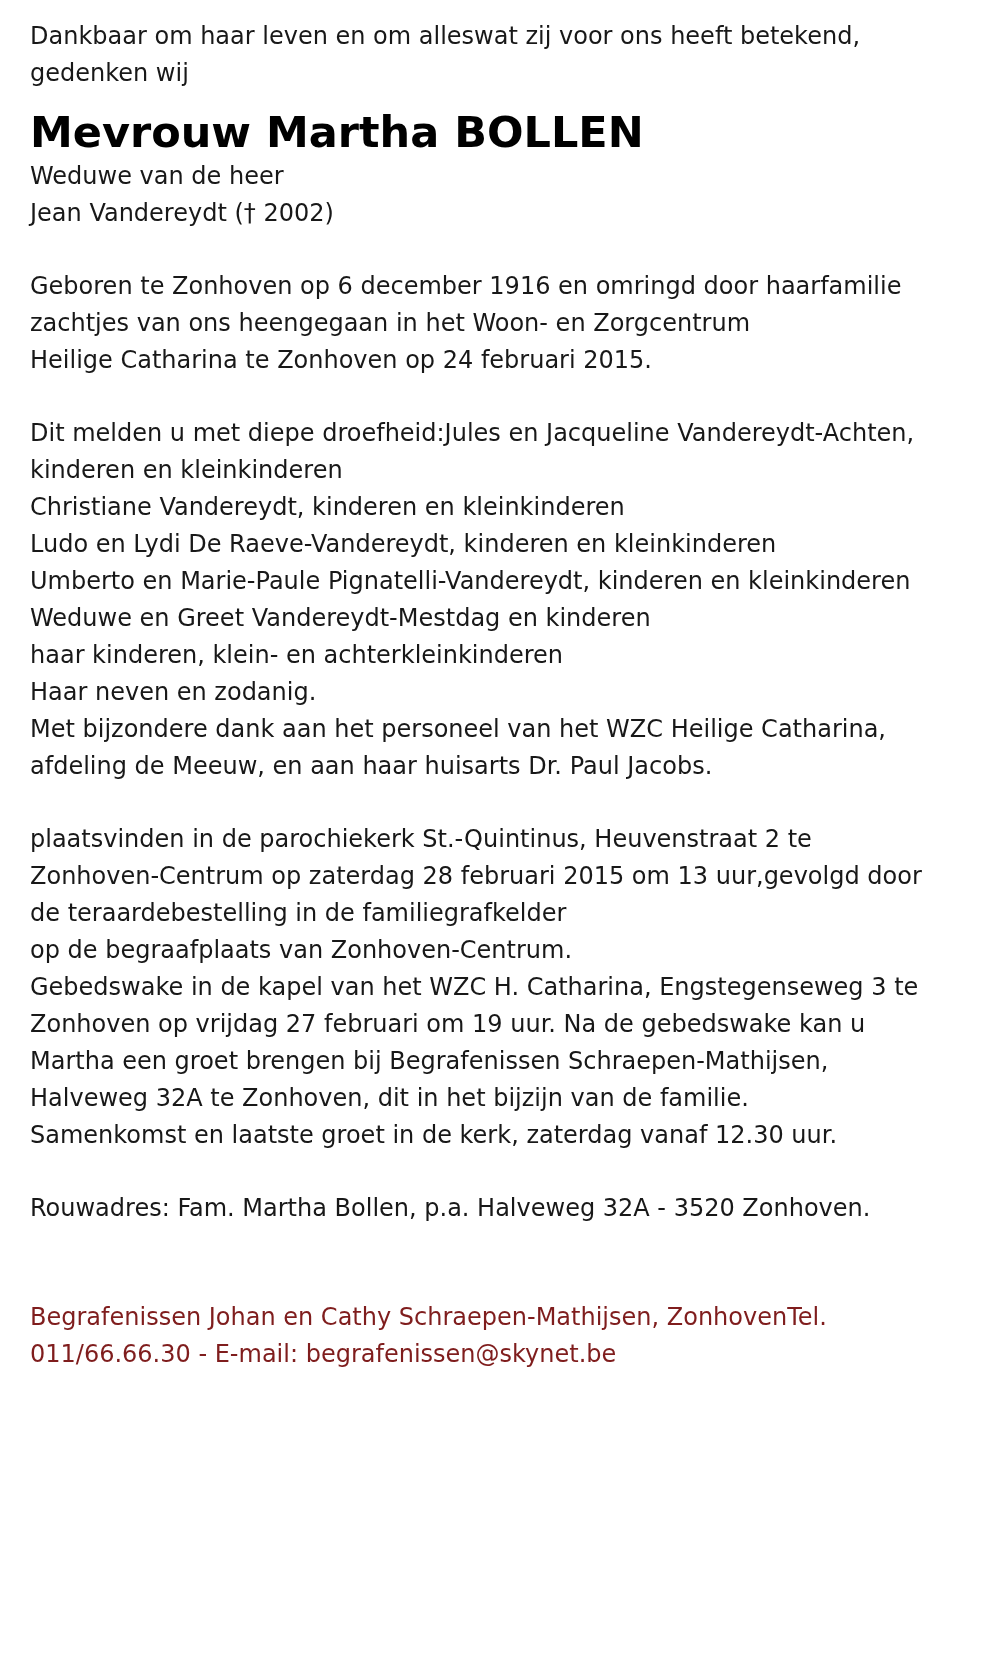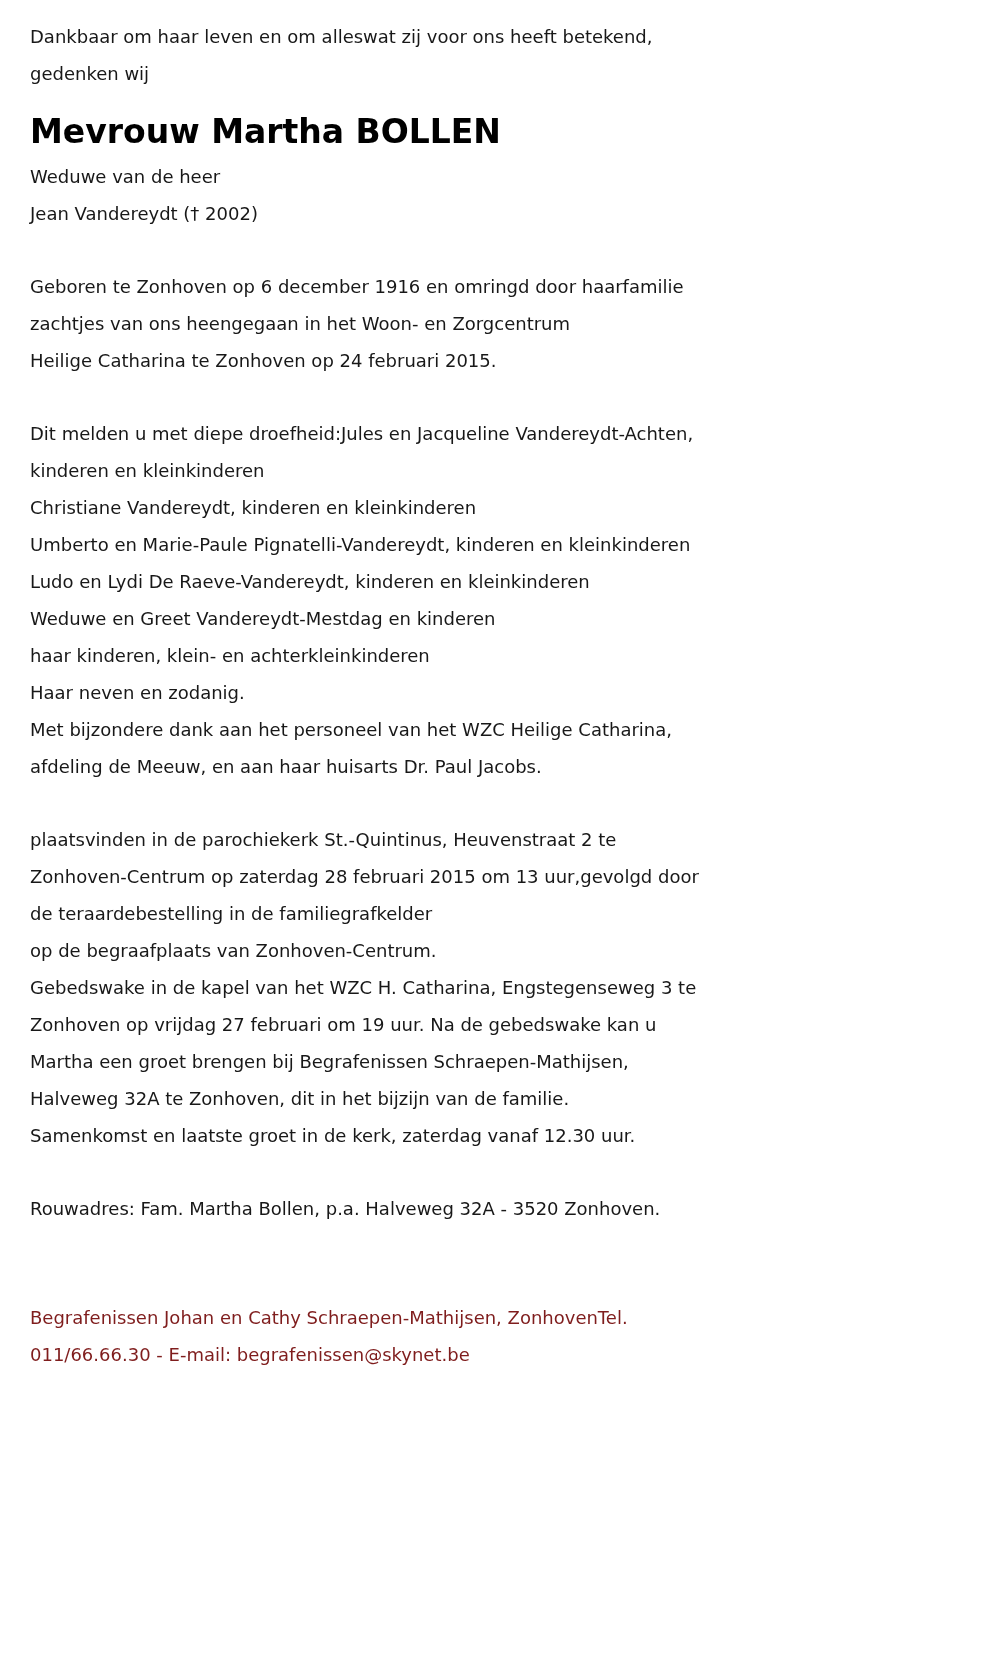--- a/index.html
+++ b/index.html
@@ -13,27 +13,27 @@
     font-family: "DejaVu Sans", sans-serif;
     color: #1a1a1a;
   }
   .page {
     box-sizing: border-box;
     width: 1000px;
     min-height: 1670px;
     padding: 18px 30px 10px 30px;
   }
   .line {
-    font-size: 18px;
+    font-size: 24px;
     line-height: 37px;
     white-space: pre-wrap;
     color: #181818;
   }
   .name {
-    font-size: 33px;
+    font-size: 43px;
     line-height: 48px;
     font-weight: bold;
     color: #000000;
     margin-top: 16px;
     margin-bottom: 2px;
   }
   .gap {
     height: 36px;
   }
   .footer .line {
@@ -68,22 +68,22 @@
     <div class="line">zachtjes van ons heengegaan in het Woon- en Zorgcentrum</div>
     <div class="line">Heilige Catharina te Zonhoven op 24 februari 2015.</div>
   </div>
 
   <div class="gap"></div>
 
   <div class="block">
     <div class="line">Dit melden u met diepe droefheid:Jules en Jacqueline Vandereydt-Achten,</div>
     <div class="line">kinderen en kleinkinderen</div>
     <div class="line">Christiane Vandereydt, kinderen en kleinkinderen</div>
+    <div class="line">Ludo en Lydi De Raeve-Vandereydt, kinderen en kleinkinderen</div>
     <div class="line">Umberto en Marie-Paule Pignatelli-Vandereydt, kinderen en kleinkinderen</div>
-    <div class="line">Ludo en Lydi De Raeve-Vandereydt, kinderen en kleinkinderen</div>
     <div class="line">Weduwe en Greet Vandereydt-Mestdag en kinderen</div>
     <div class="line">haar kinderen, klein- en achterkleinkinderen</div>
     <div class="line">Haar neven en zodanig.</div>
     <div class="line">Met bijzondere dank aan het personeel van het WZC Heilige Catharina,</div>
     <div class="line">afdeling de Meeuw, en aan haar huisarts Dr. Paul Jacobs.</div>
   </div>
 
   <div class="gap"></div>
 
   <div class="block">

